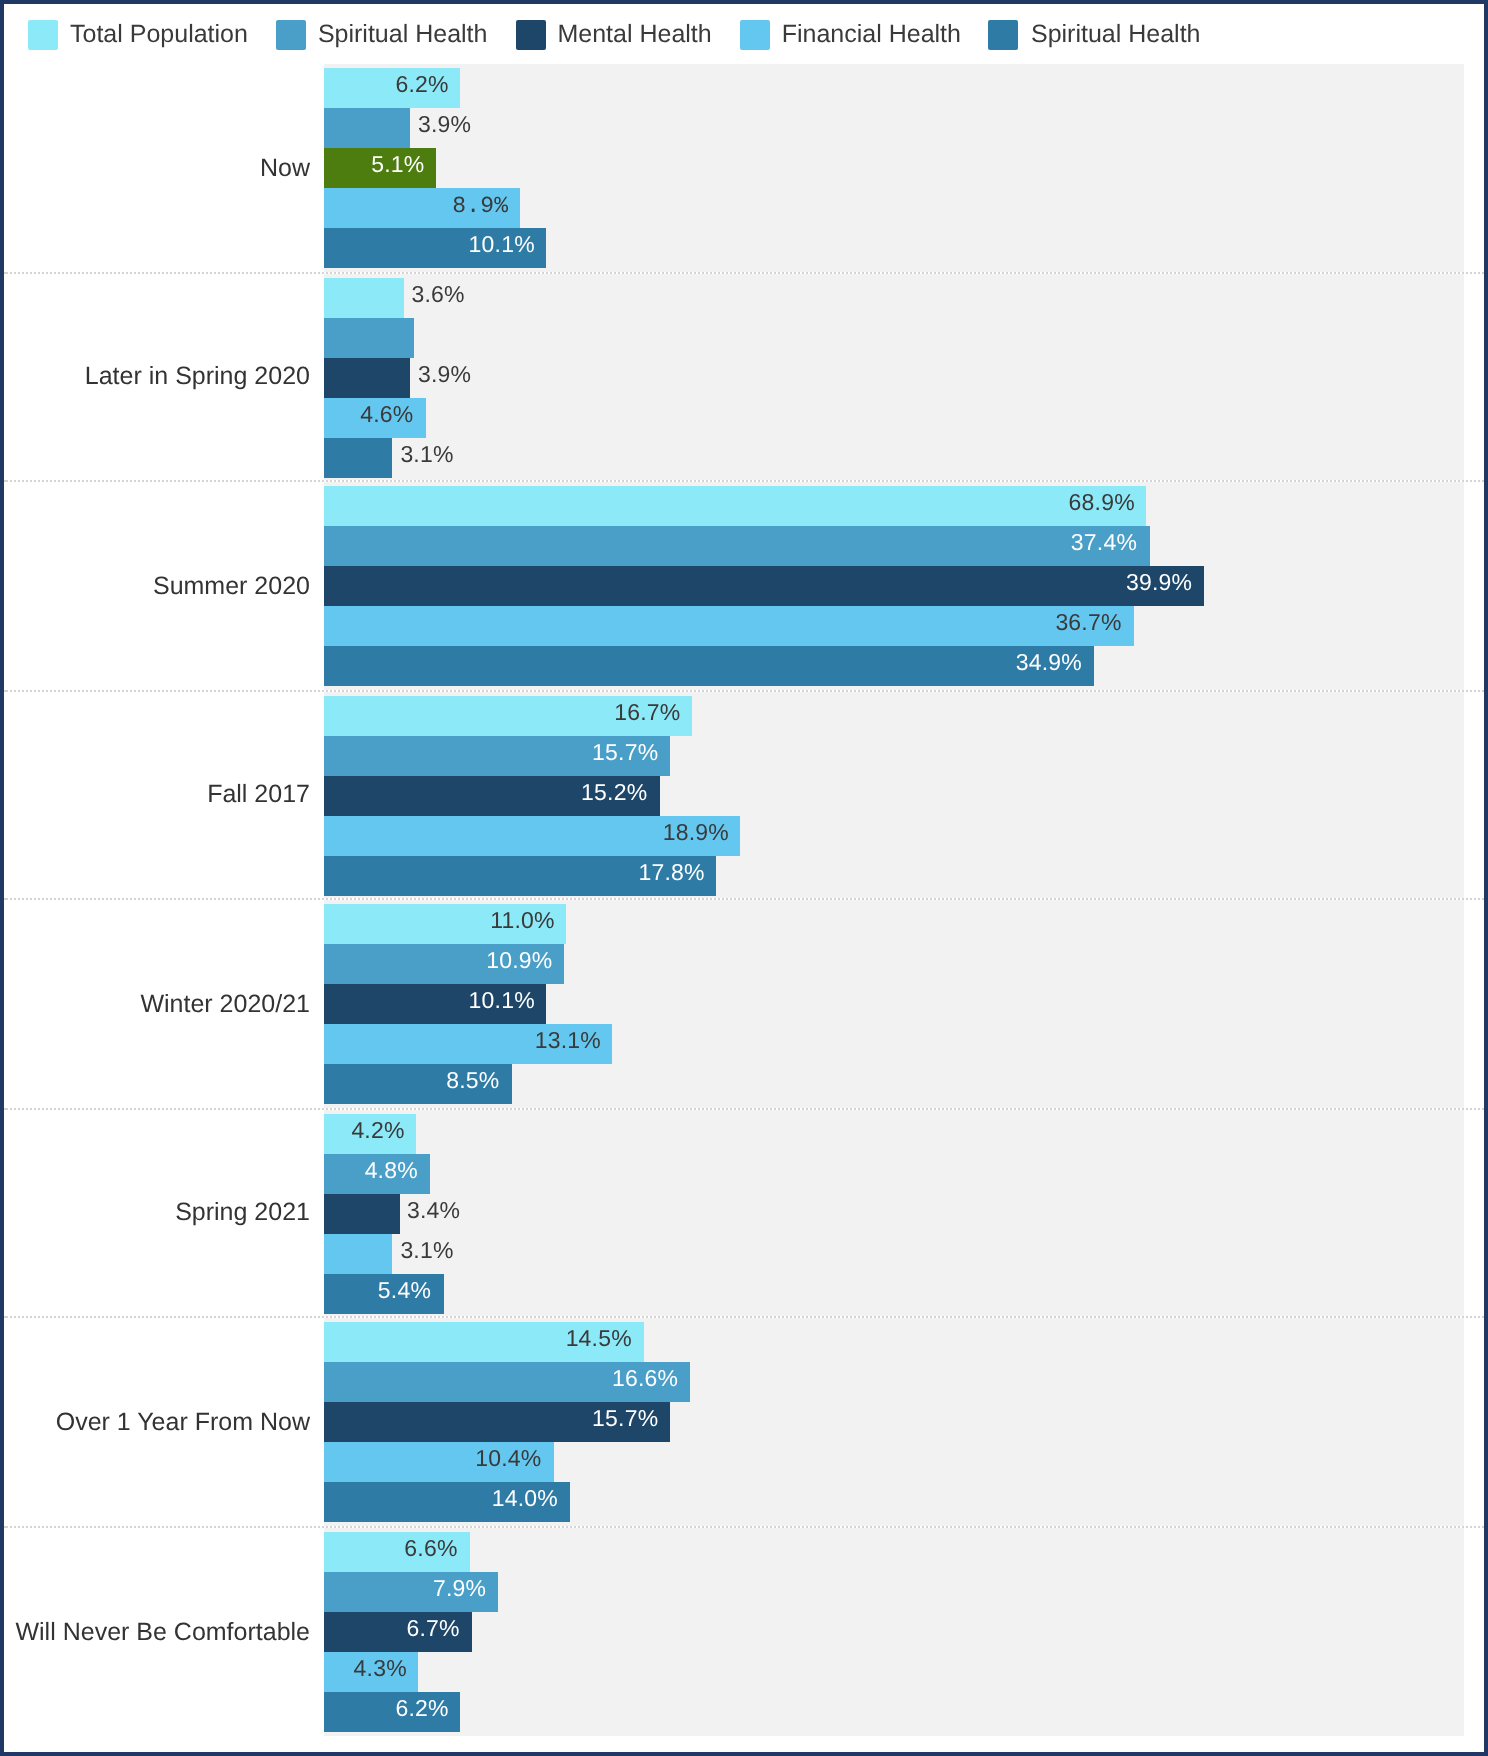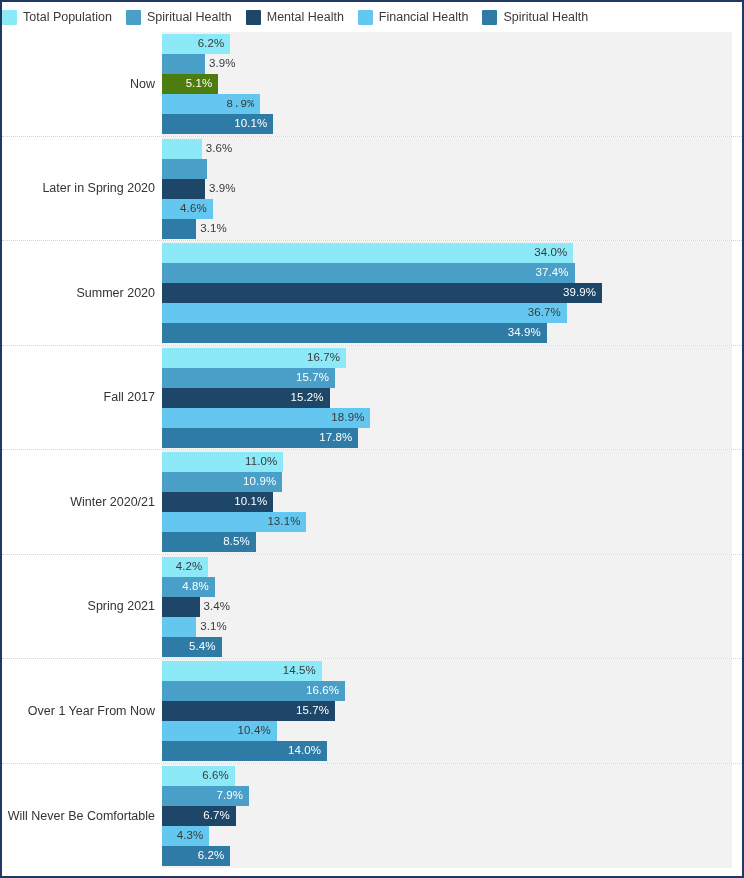--- a/index.html
+++ b/index.html
@@ -24,21 +24,21 @@
     border: 2px solid #1f3864;
     padding: 0;
   }
 
   
   #legend {
     box-sizing: border-box;
     height: 30px;
     display: flex;
     align-items: center;
-    padding-left: 0;
+    padding-left: 12px;
     background: #ffffff;
     gap: 0px;
   }
   .legend-item {
     display: flex;
     align-items: center;
     margin-right: 14px;
     white-space: nowrap;
   }
   .legend-swatch {
@@ -221,21 +221,21 @@
             </div>
           </div>
         </div>
       </div>
       <div class="group">
         <div class="group-band"></div>
         <div class="cat-label">Summer 2020</div>
         <div class="bars">
           <div class="bar-row">
             <div class="bar" title="Total Population: 37.3%" style="width: 411.419px; background: rgb(140, 233, 247);">
-              <span class="bar-value dark-text">34.0%</span>
+              <span class="bar-value dark-text">68.9%</span>
             </div>
           </div>
           <div class="bar-row">
             <div class="bar" title="Physical Health: 37.4%" style="width: 412.522px; background: rgb(74, 159, 200);">
               <span class="bar-value light-text">37.4%</span>
             </div>
           </div>
           <div class="bar-row">
             <div class="bar" title="Mental Health: 39.9%" style="width: 440.097px; background: rgb(29, 70, 104);">
               <span class="bar-value light-text">39.9%</span>
@@ -364,21 +364,21 @@
             <div class="bar" title="Mental Health: 15.7%" style="width: 173.171px; background: rgb(29, 70, 104);">
               <span class="bar-value light-text">15.7%</span>
             </div>
           </div>
           <div class="bar-row">
             <div class="bar" title="Financial Health: 10.4%" style="width: 114.712px; background: rgb(99, 199, 240);">
               <span class="bar-value dark-text">10.4%</span>
             </div>
           </div>
           <div class="bar-row">
-            <div class="bar" title="Spiritual Health: 14.0%" style="width: 165px; background: rgb(46, 123, 166);">
+            <div class="bar" title="Spiritual Health: 14.0%" style="width: 123px; background: rgb(46, 123, 166);">
               <span class="bar-value light-text">14.0%</span>
             </div>
           </div>
         </div>
       </div>
       <div class="group last">
         <div class="group-band"></div>
         <div class="cat-label">Will Never Be Comfortable</div>
         <div class="bars">
           <div class="bar-row">

